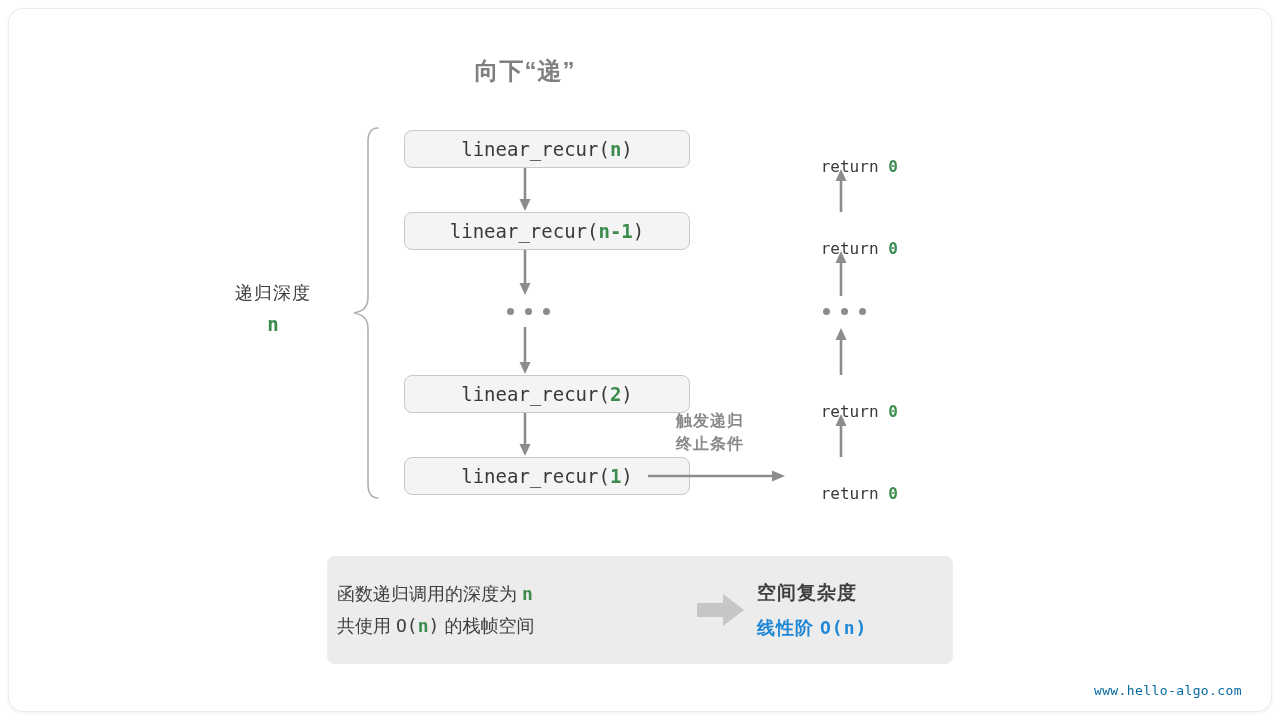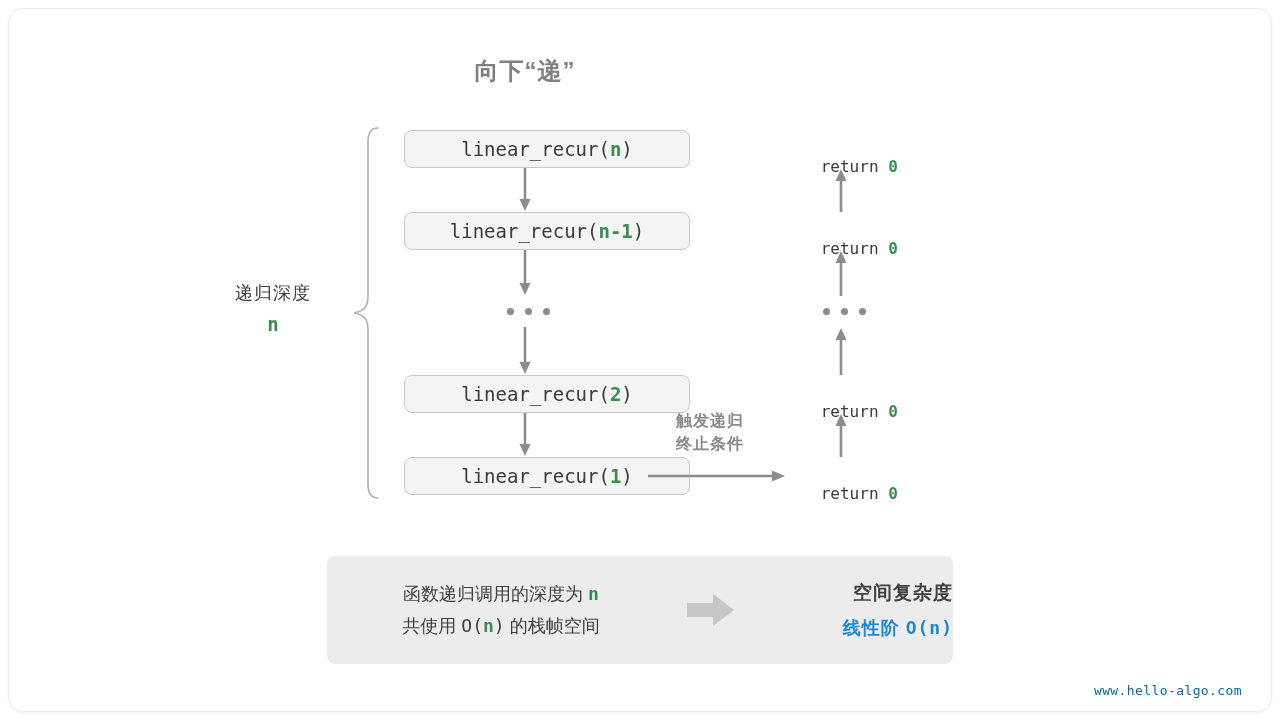--- a/index.html
+++ b/index.html
@@ -145,21 +145,22 @@
     width: 626px;
     height: 108px;
     background: #ececec;
     border-radius: 8px;
     display: flex;
     align-items: center;
     box-sizing: border-box;
   }
   .summary-left {
     width: 348px;
-    text-align: center;
+    padding-left: 10px;
+    text-align: left;
     font-size: 18px;
     color: #3f3f3f;
     line-height: 1.75;
     white-space: nowrap;
   }
   .summary-left .n {
     font-family: "DejaVu Sans Mono", "Liberation Mono", monospace;
     font-weight: bold;
     color: #3b8c4e;
   }
@@ -167,21 +168,21 @@
     font-family: "DejaVu Sans Mono", "Liberation Mono", monospace;
   }
   .summary-arrow {
     width: 72px;
     display: flex;
     align-items: center;
     justify-content: center;
   }
   .summary-right {
     flex: 1;
-    text-align: right;
+    text-align: left;
     line-height: 1.7;
     white-space: nowrap;
   }
   .summary-right .title {
     display: block;
     font-size: 19px;
     font-weight: bold;
     color: #3f3f3f;
     letter-spacing: 1px;
   }

